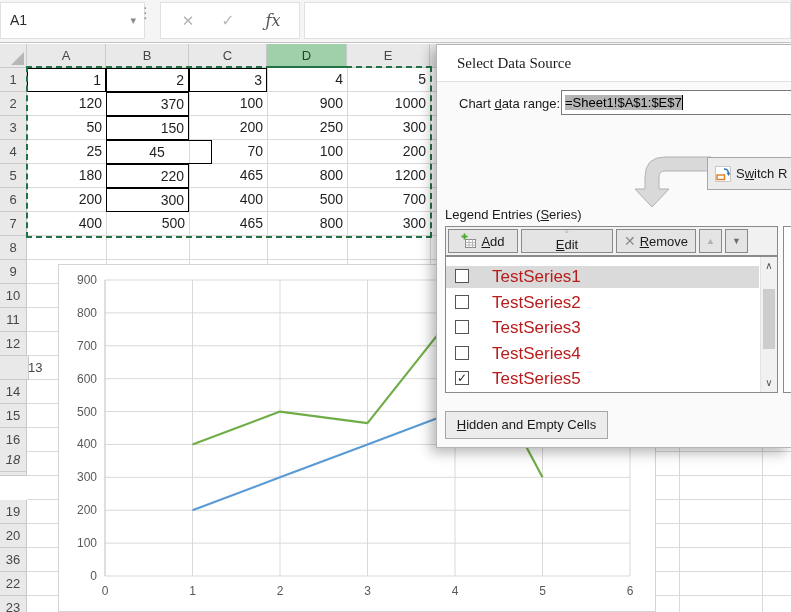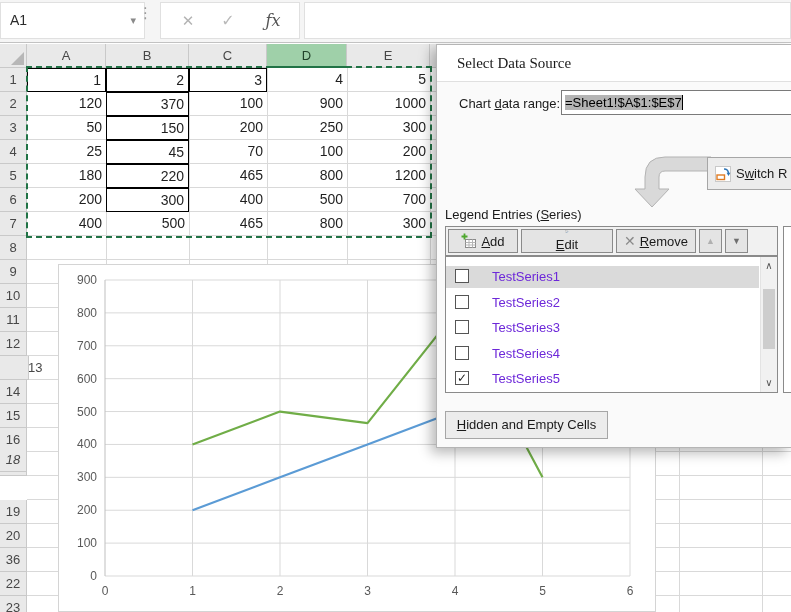--- a/index.html
+++ b/index.html
@@ -51,21 +51,21 @@
   .tbtn{background:#e4e4e4;border:1px solid #8a8a8a;box-sizing:border-box;display:flex;align-items:center;justify-content:center;gap:4px;font-size:13px;color:#1a1a1a;height:100%;}
   .tbtn-add{width:70px;}.tbtn-edit{width:92px;flex-direction:column;}.tbtn-remove{width:80px;}
   .tbtn-up,.tbtn-down{width:23px;font-size:9px;}
   .tbtn-up{color:#b0b0b0;}
   .tbtn-down{color:#6e6e6e;}
   .xglyph{color:#8a8a8a;font-size:14px;font-weight:bold;}
   .listbox{position:absolute;left:8px;top:211px;width:333px;height:137px;background:#fff;border:1px solid #8a8a8a;box-sizing:border-box;}
   .srow{position:absolute;left:0;right:18px;height:22px;line-height:22px;}
   .srow.hl{background:#dadada;}
   .cb{position:absolute;left:9px;top:3px;width:14px;height:14px;background:#fff;border:1px solid #555;box-sizing:border-box;font-size:12px;line-height:12px;text-align:center;color:#222;}
-  .slabel{position:absolute;left:46px;font-size:13px;color:#6d28d9;}
+  .slabel{position:absolute;left:46px;font-size:17px;color:#b91c1c;}
   .lscroll{position:absolute;right:0;top:0;bottom:0;width:17px;background:#f1f1f1;border-left:1px solid #e3e3e3;box-sizing:border-box;}
   .sarr{position:absolute;left:0;width:16px;height:16px;text-align:center;font-size:10px;color:#555;line-height:16px;}
   .sarr.up{top:1px;}
   .sarr.dn{bottom:1px;}
   .sthumb{position:absolute;left:2px;width:12px;top:32px;height:60px;background:#cdcdcd;}
   .right-sliver{position:absolute;left:346px;top:181px;width:12px;height:167px;background:#fff;border:1px solid #8a8a8a;box-sizing:border-box;}
   .hidden-btn{position:absolute;left:8px;top:366px;width:163px;height:28px;background:#ececec;border:1px solid #a6a6a6;box-sizing:border-box;text-align:center;line-height:26px;font-size:13px;color:#1a1a1a;}
   .u{text-decoration:underline;}
 </style>
 </head>
@@ -128,21 +128,21 @@
       <div class="cell bordered" style="left: 106px; top: 92px; width: 83px;">370</div>
       <div class="cell" style="left: 189px; top: 92px; width: 78px;">100</div>
       <div class="cell" style="left: 267px; top: 92px; width: 80px;">900</div>
       <div class="cell" style="left: 347px; top: 92px; width: 83px;">1000</div>
       <div class="cell" style="left: 27px; top: 116px; width: 79px;">50</div>
       <div class="cell bordered" style="left: 106px; top: 116px; width: 83px;">150</div>
       <div class="cell" style="left: 189px; top: 116px; width: 78px;">200</div>
       <div class="cell" style="left: 267px; top: 116px; width: 80px;">250</div>
       <div class="cell" style="left: 347px; top: 116px; width: 83px;">300</div>
       <div class="cell" style="left: 27px; top: 140px; width: 79px;">25</div>
-      <div class="cell bordered" style="left: 106px; top: 140px; width: 83px;">45</div>
+      <div class="cell bordered" style="left: 106px; top: 140px; width: 106px; text-align: center;">45</div>
       <div class="cell" style="left: 189px; top: 140px; width: 78px;">70</div>
       <div class="cell" style="left: 267px; top: 140px; width: 80px;">100</div>
       <div class="cell" style="left: 347px; top: 140px; width: 83px;">200</div>
       <div class="cell" style="left: 27px; top: 164px; width: 79px;">180</div>
       <div class="cell bordered" style="left: 106px; top: 164px; width: 83px;">220</div>
       <div class="cell" style="left: 189px; top: 164px; width: 78px;">465</div>
       <div class="cell" style="left: 267px; top: 164px; width: 80px;">800</div>
       <div class="cell" style="left: 347px; top: 164px; width: 83px;">1200</div>
       <div class="cell" style="left: 27px; top: 188px; width: 79px;">200</div>
       <div class="cell bordered" style="left: 106px; top: 188px; width: 83px;">300</div>

